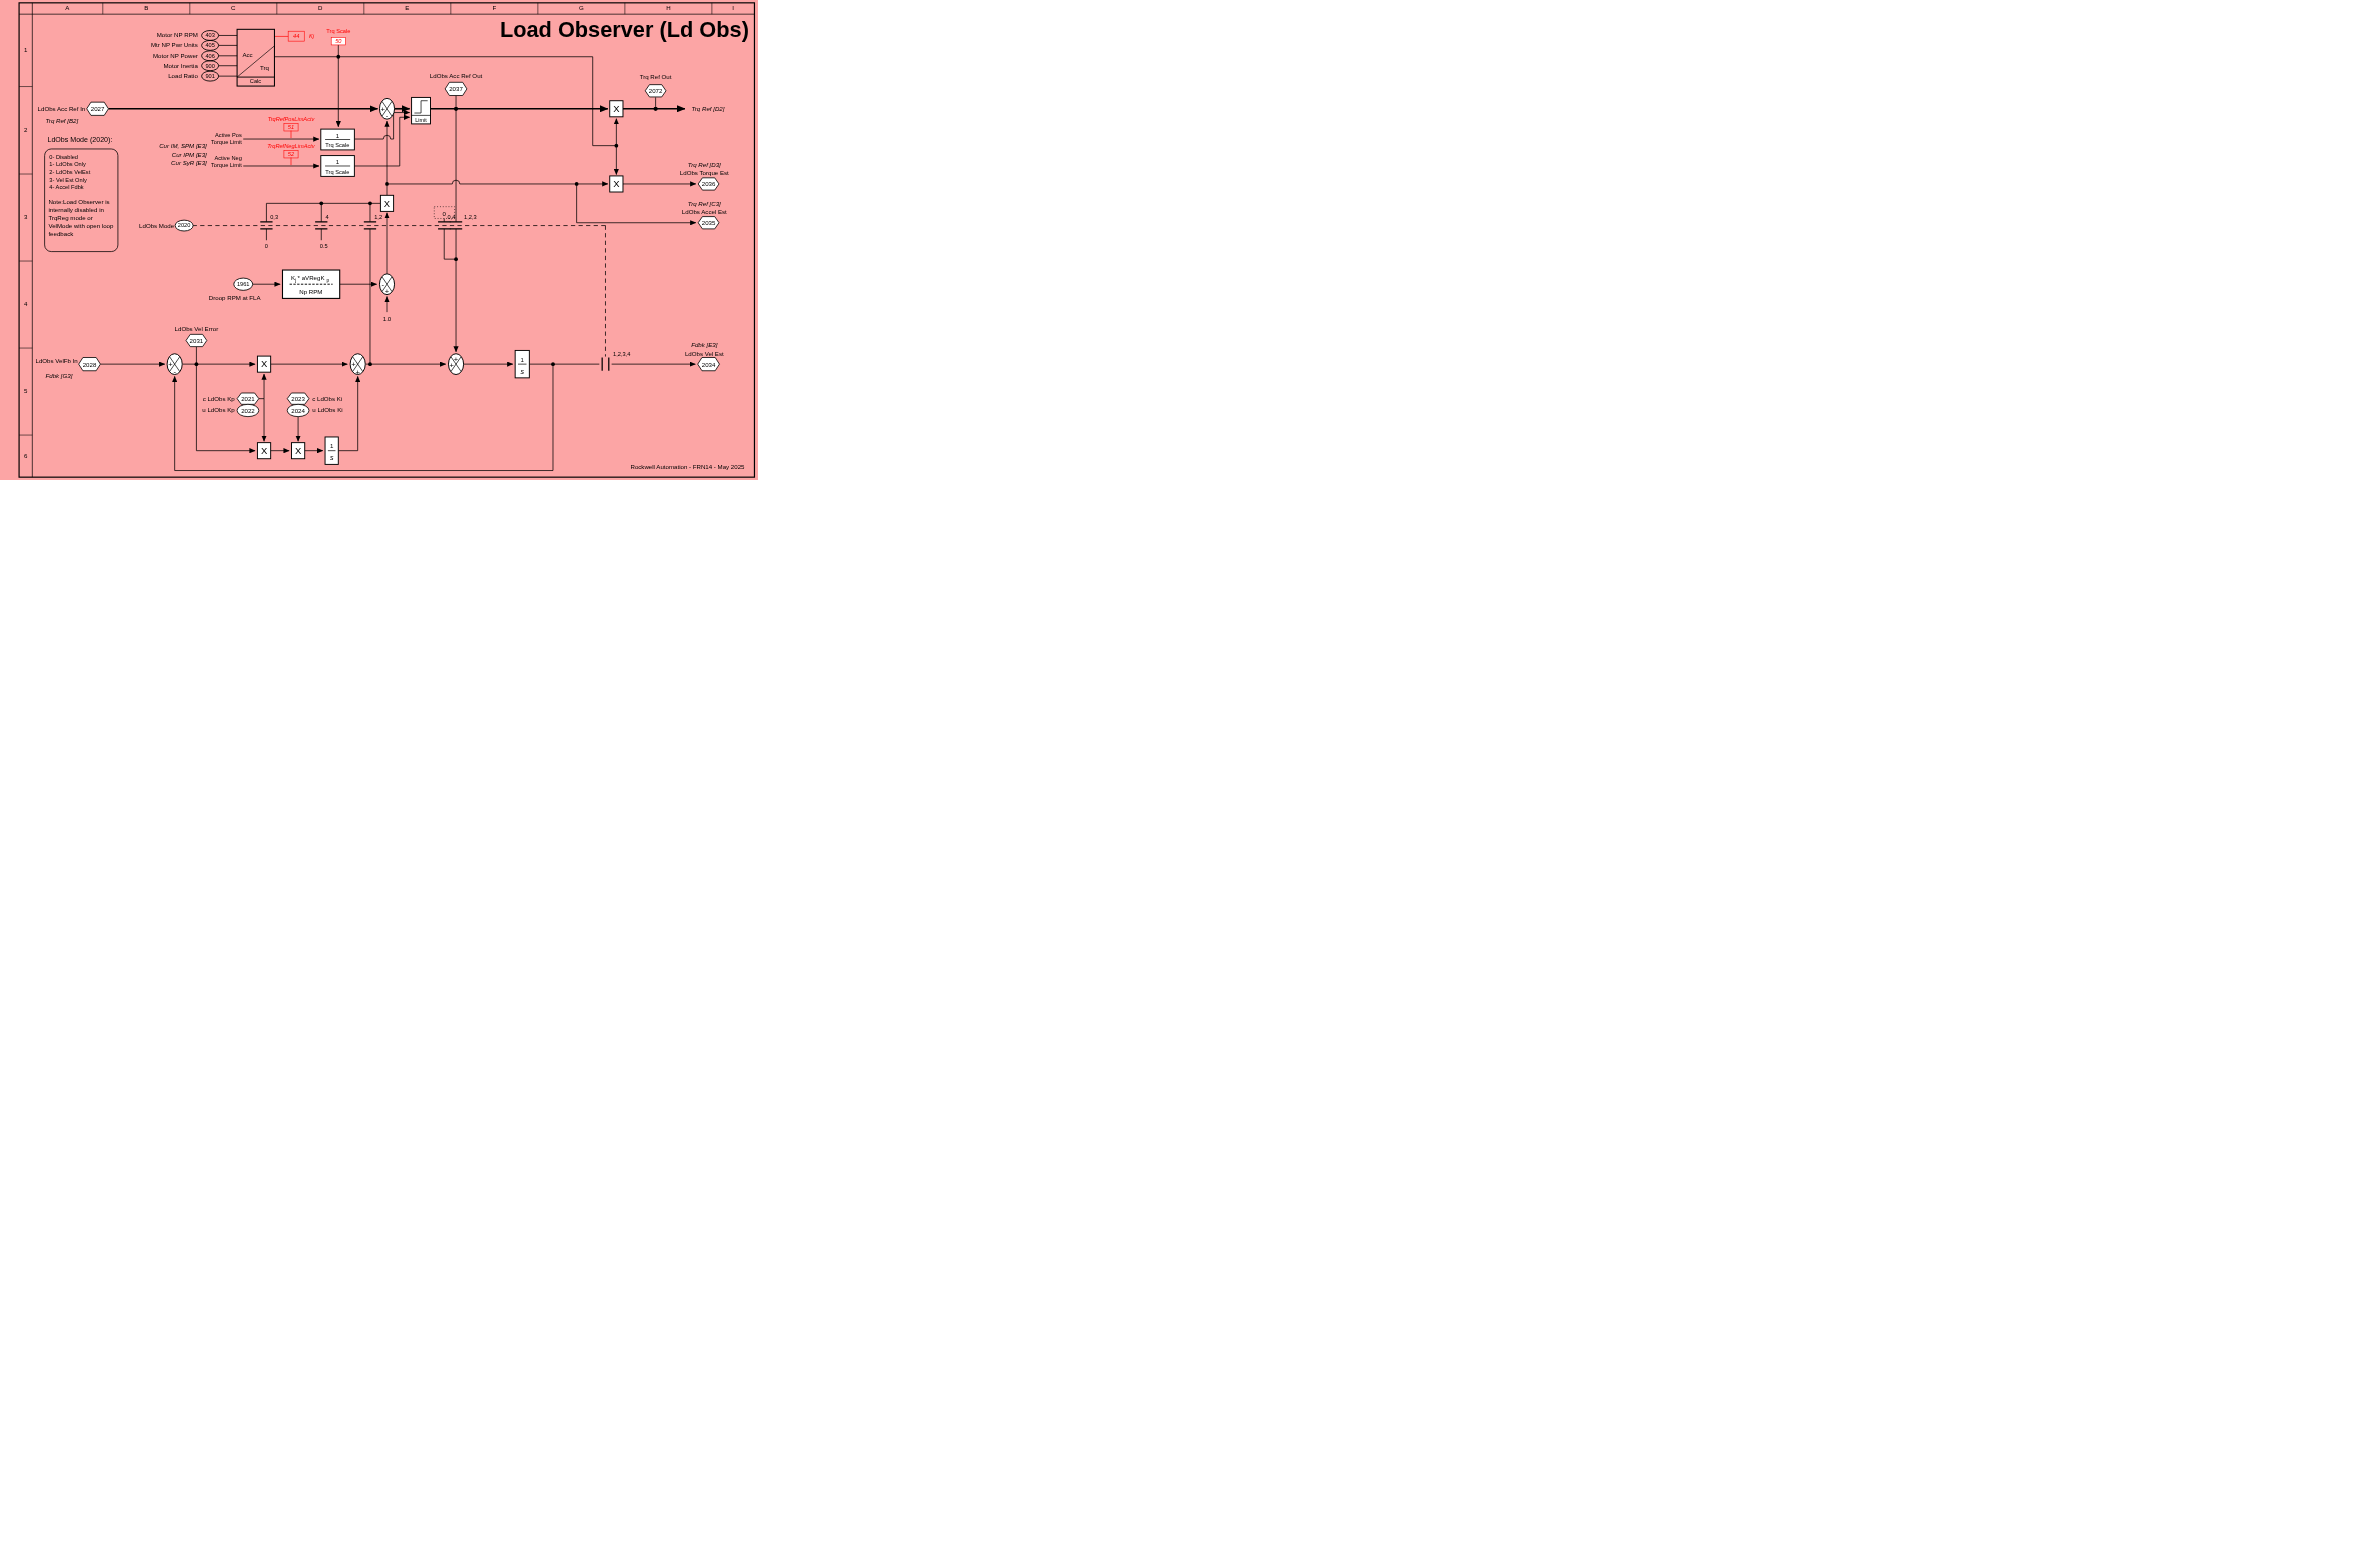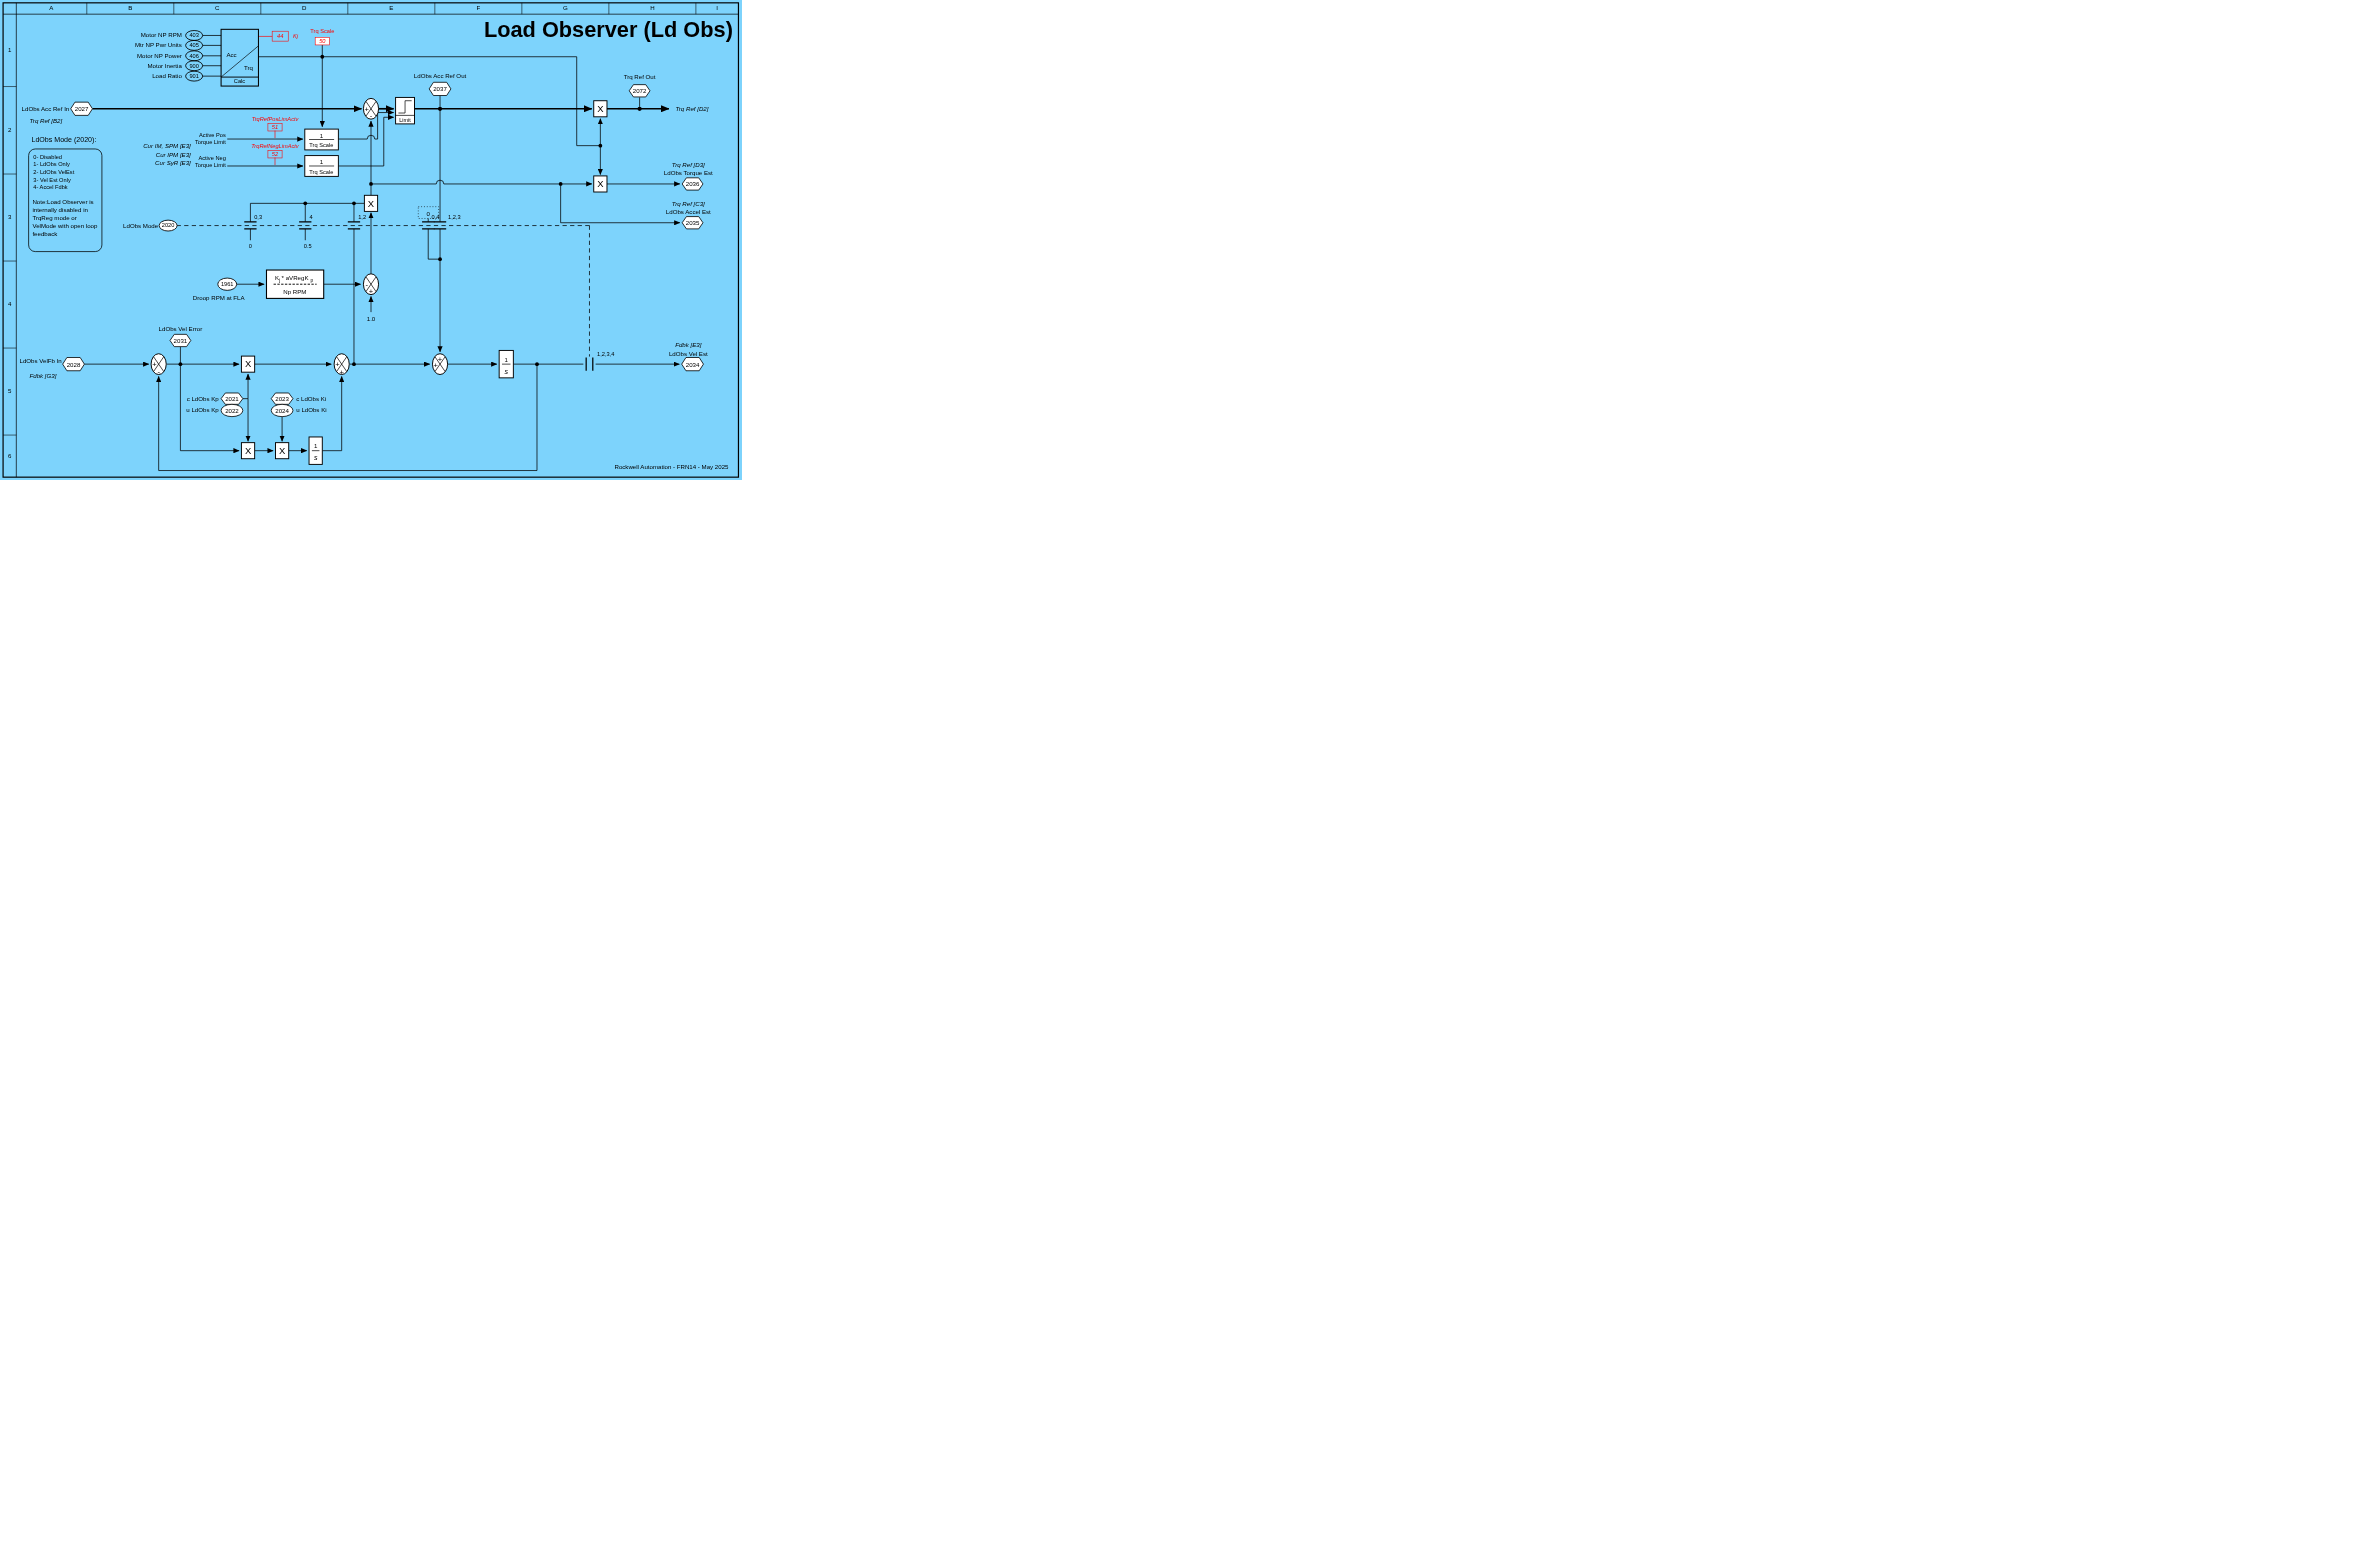--- a/index.html
+++ b/index.html
@@ -1,16 +1,16 @@
 <!DOCTYPE html>
 <html style="font-size:7.6px"><head>
 <meta charset="utf-8">
 <style>
   html,body{margin:0;padding:0;background:#ffffff;}
-  .page{width:742px;height:480px;position:relative;background:#7dd3fc;}
+  .page{width:742px;height:480px;position:relative;background:#fca5a5;padding-left:16px;}
   svg{font-family:"Liberation Sans",sans-serif;}
   text{fill:#000;}
   .t13{font-size:13px;}
   .t12{font-size:12px;}
   .ti{font-size:13px;font-style:italic;}
   .tred{fill:#f00;font-size:12px;font-style:italic;}
   .tredp{fill:#f00;font-size:12px;}
   .title{font-size:46px;font-weight:bold;}
   .grid{font-size:13px;}
   .sub{font-size:10px;}

